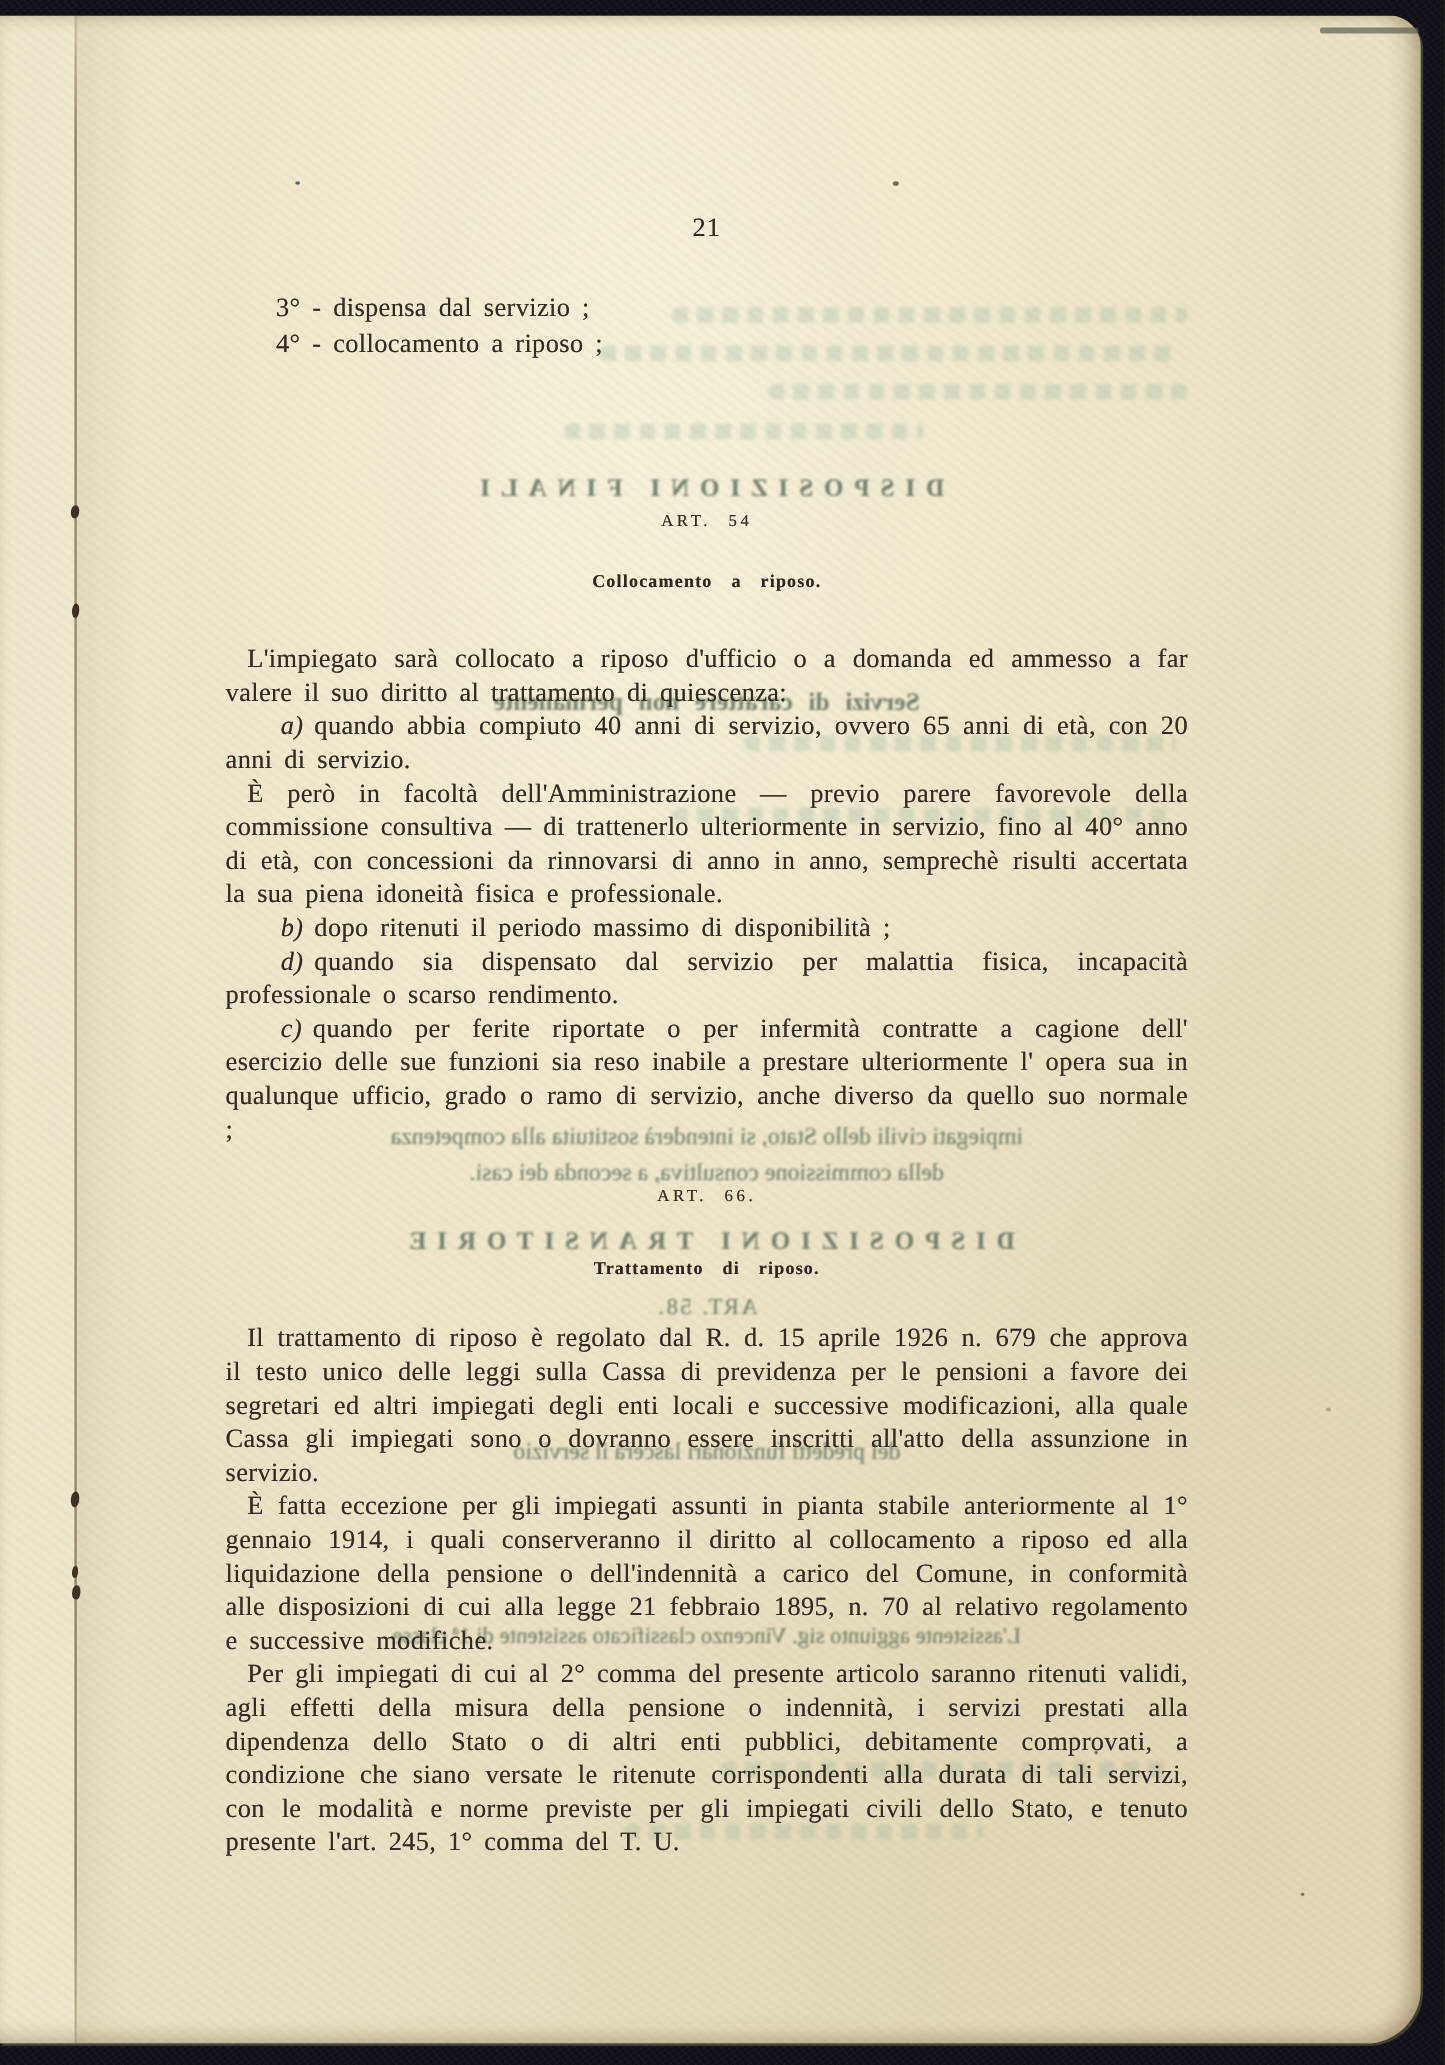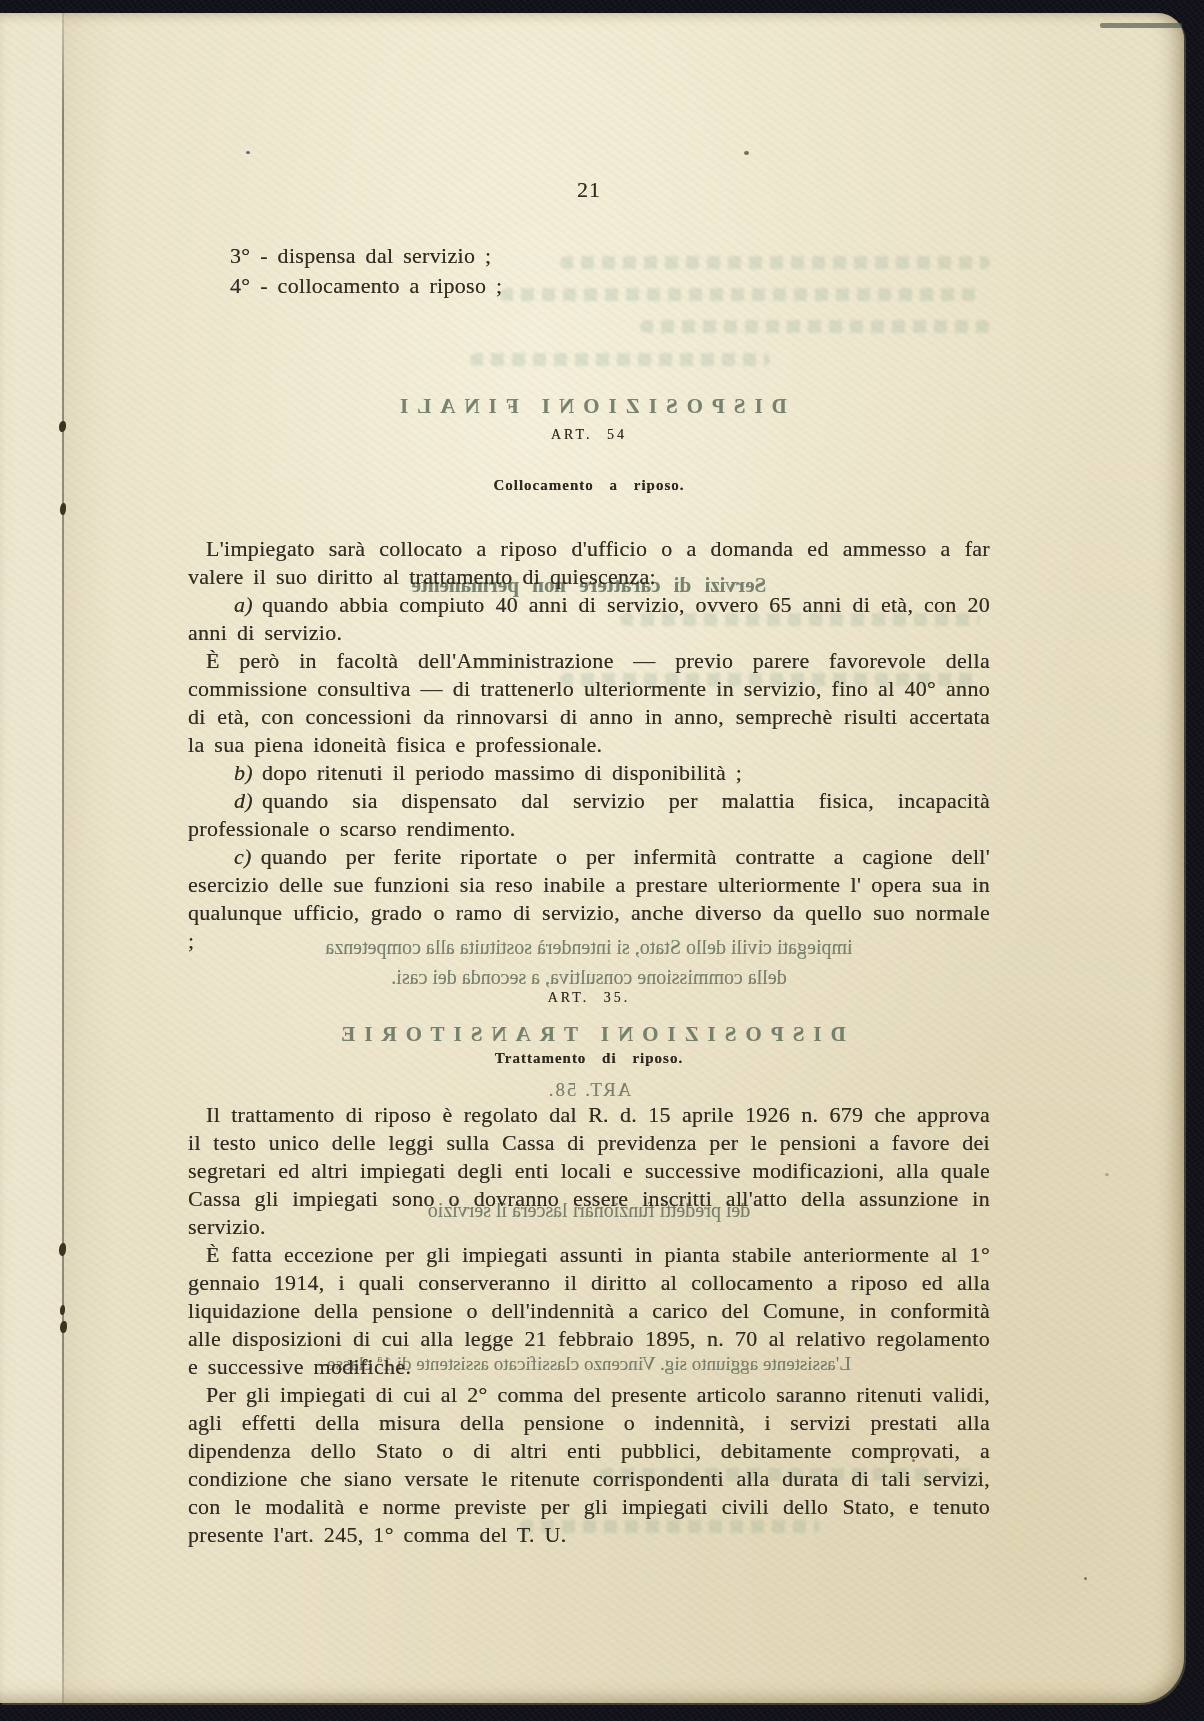--- a/index.html
+++ b/index.html
@@ -97,21 +97,21 @@
     <div class="art-title" style="top:464px;">Collocamento a riposo.</div>
     <div class="col body" style="top:522px;">
       <p class="para">L'impiegato sarà collocato a riposo d'ufficio o a domanda ed ammesso a far valere il suo diritto al trattamento di quiescenza:</p>
       <p class="letter"><span class="lead">a)</span><span>quando abbia compiuto 40 anni di servizio, ovvero 65 anni di età, con 20 anni di servizio.</span></p>
       <p class="para">È però in facoltà dell'Amministrazione — previo parere favorevole della commissione consultiva — di trattenerlo ulteriormente in servizio, fino al 40° anno di età, con concessioni da rinnovarsi di anno in anno, semprechè risulti accertata la sua piena idoneità fisica e professionale.</p>
       <p class="letter"><span class="lead">b)</span><span>dopo ritenuti il periodo massimo di disponibilità ;</span></p>
       <p class="letter"><span class="lead">d)</span><span>quando sia dispensato dal servizio per malattia fisica, incapacità professionale o scarso rendimento.</span></p>
       <p class="letter"><span class="lead">c)</span><span>quando per ferite riportate o per infermità contratte a cagione dell' esercizio delle sue funzioni sia reso inabile a prestare ulteriormente l' opera sua in qualunque ufficio, grado o ramo di servizio, anche diverso da quello suo normale ;</span></p>
     </div>
 
-    <div class="art-label" style="top:977px;">ART. 35.</div>
+    <div class="art-label" style="top:977px;">ART. 66.</div>
     <div class="art-title" style="top:1037px;">Trattamento di riposo.</div>
     <div class="col body" style="top:1088px;">
       <p class="para">Il trattamento di riposo è regolato dal R. d. 15 aprile 1926 n. 679 che approva il testo unico delle leggi sulla Cassa di previdenza per le pensioni a favore dei segretari ed altri impiegati degli enti locali e successive modificazioni, alla quale Cassa gli impiegati sono o dovranno essere inscritti all'atto della assunzione in servizio.</p>
       <p class="para">È fatta eccezione per gli impiegati assunti in pianta stabile anteriormente al 1° gennaio 1914, i quali conserveranno il diritto al collocamento a riposo ed alla liquidazione della pensione o dell'indennità a carico del Comune, in conformità alle disposizioni di cui alla legge 21 febbraio 1895, n. 70 al relativo regolamento e successive modifiche.</p>
       <p class="para">Per gli impiegati di cui al 2° comma del presente articolo saranno ritenuti validi, agli effetti della misura della pensione o indennità, i servizi prestati alla dipendenza dello Stato o di altri enti pubblici, debitamente comprovati, a condizione che siano versate le ritenute corrispondenti alla durata di tali servizi, con le modalità e norme previste per gli impiegati civili dello Stato, e tenuto presente l'art. 245, 1° comma del T. U.</p>
     </div>
 
     <div class="edge-sliver"></div>
   </div>
 </div>

